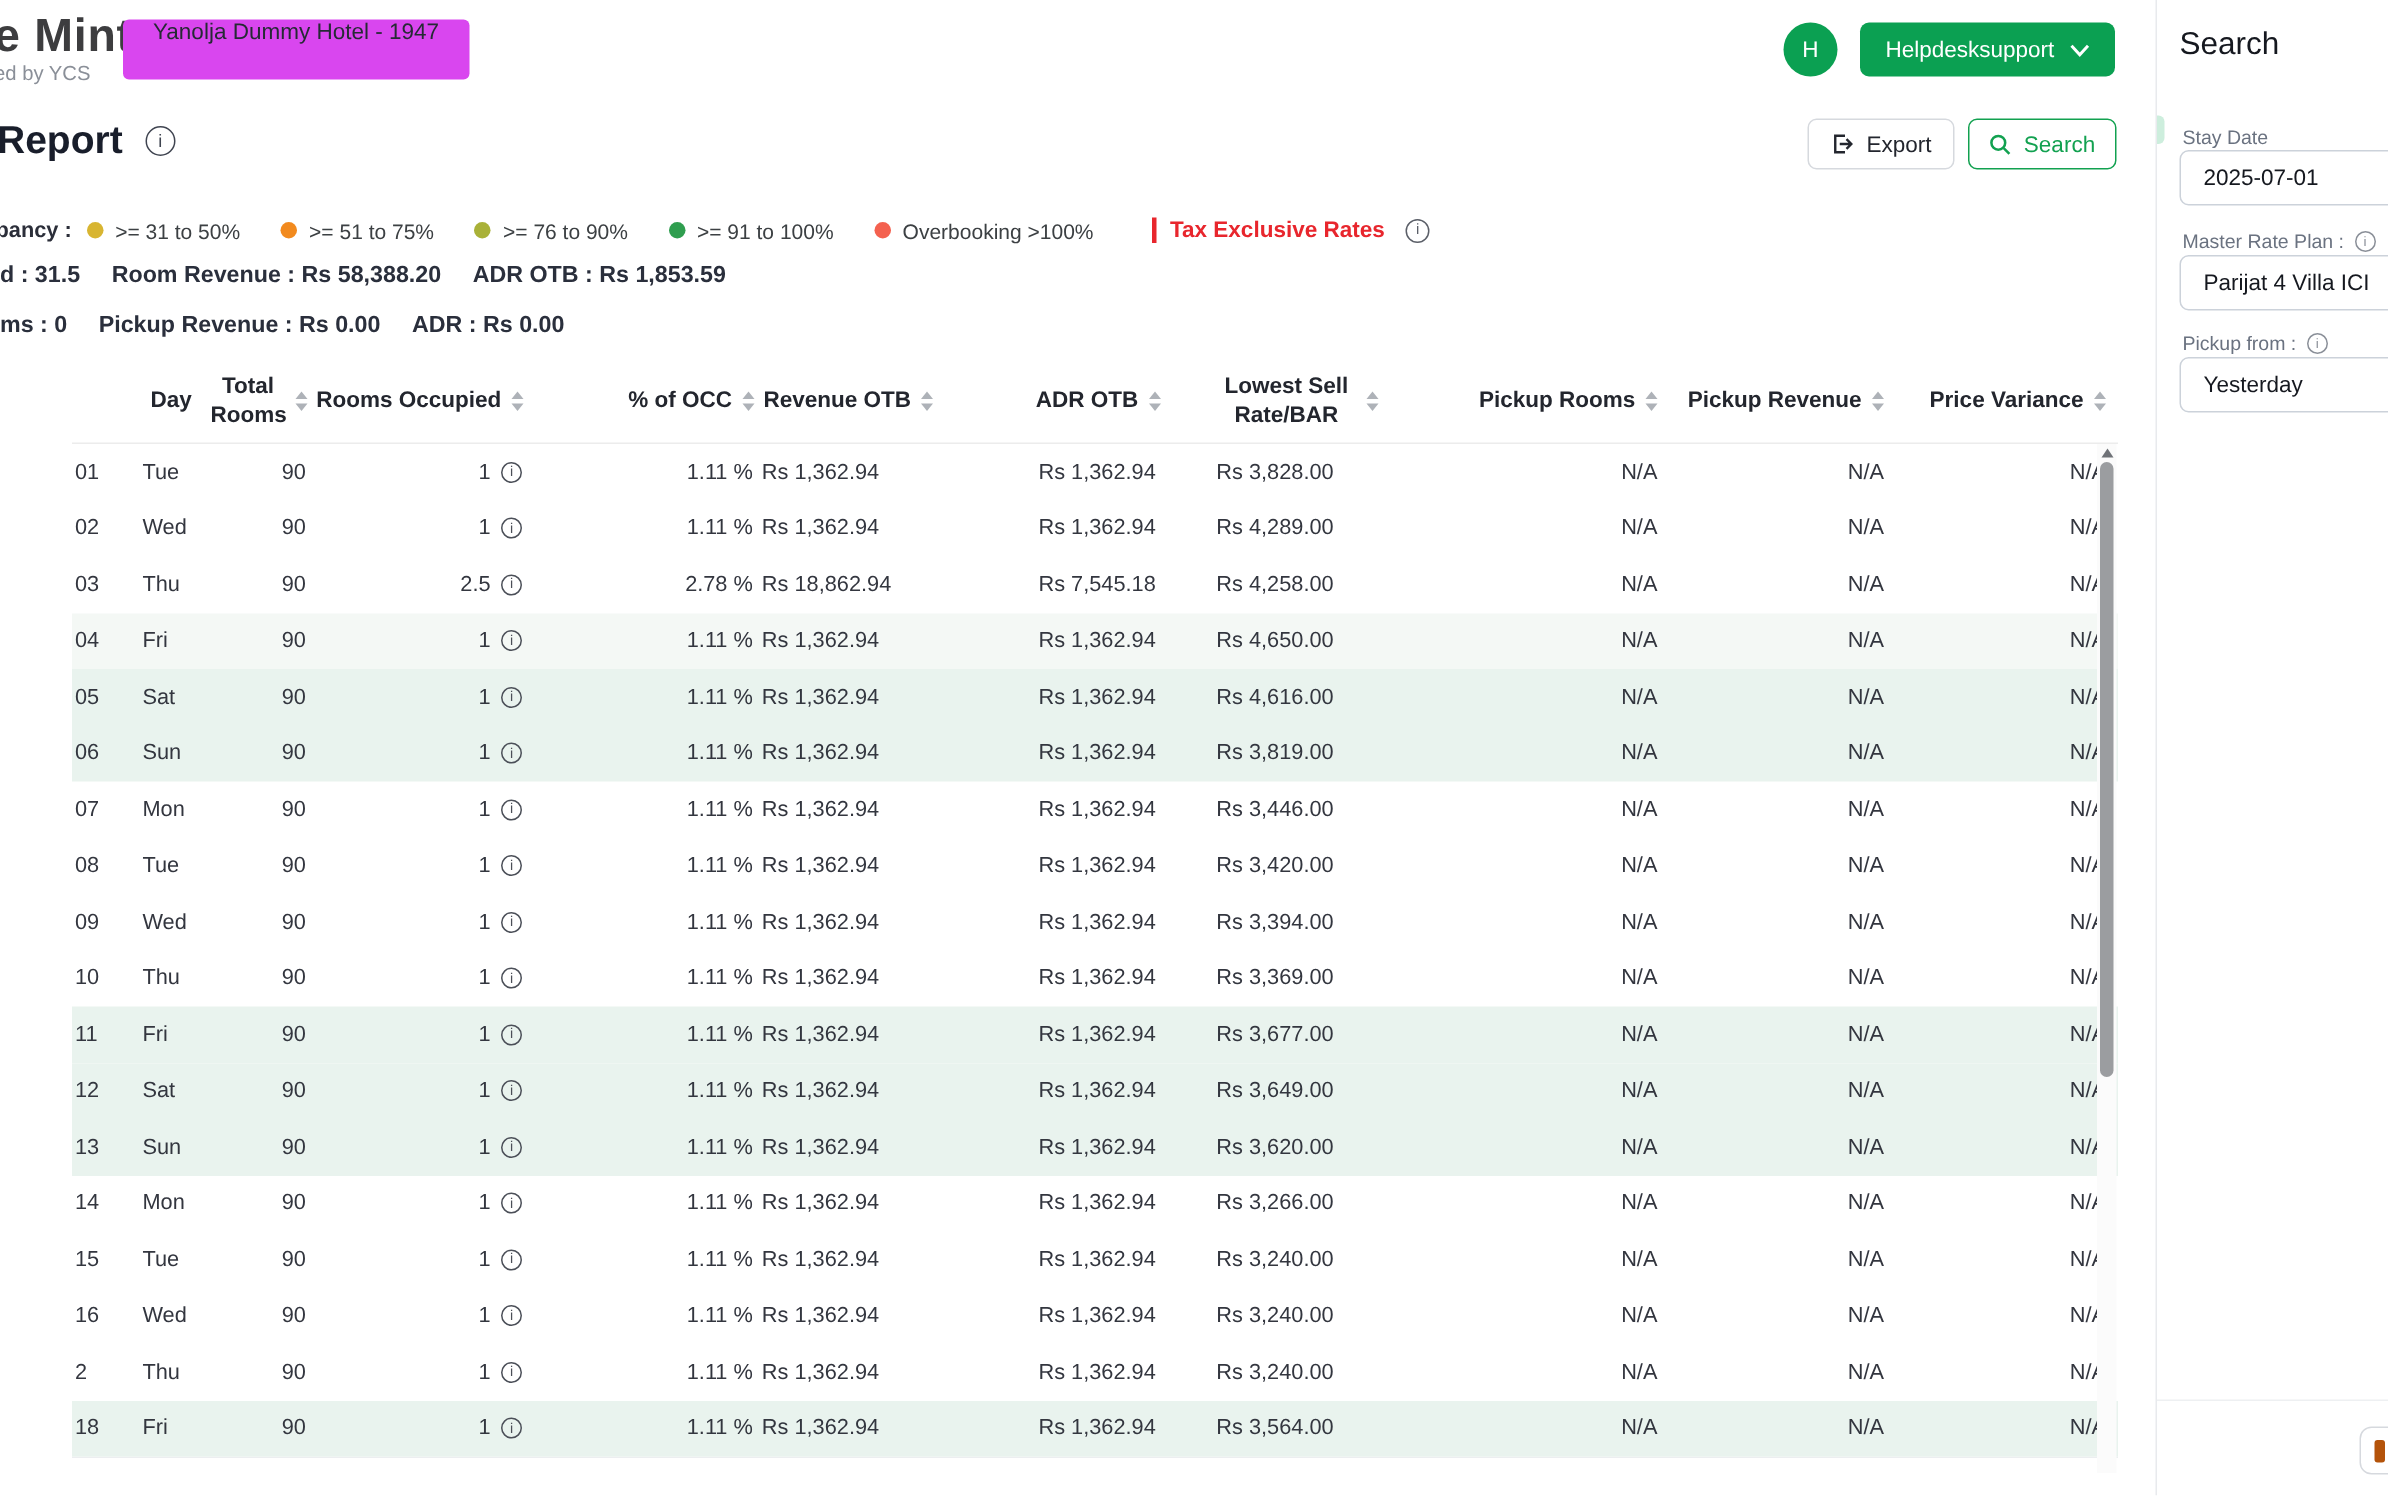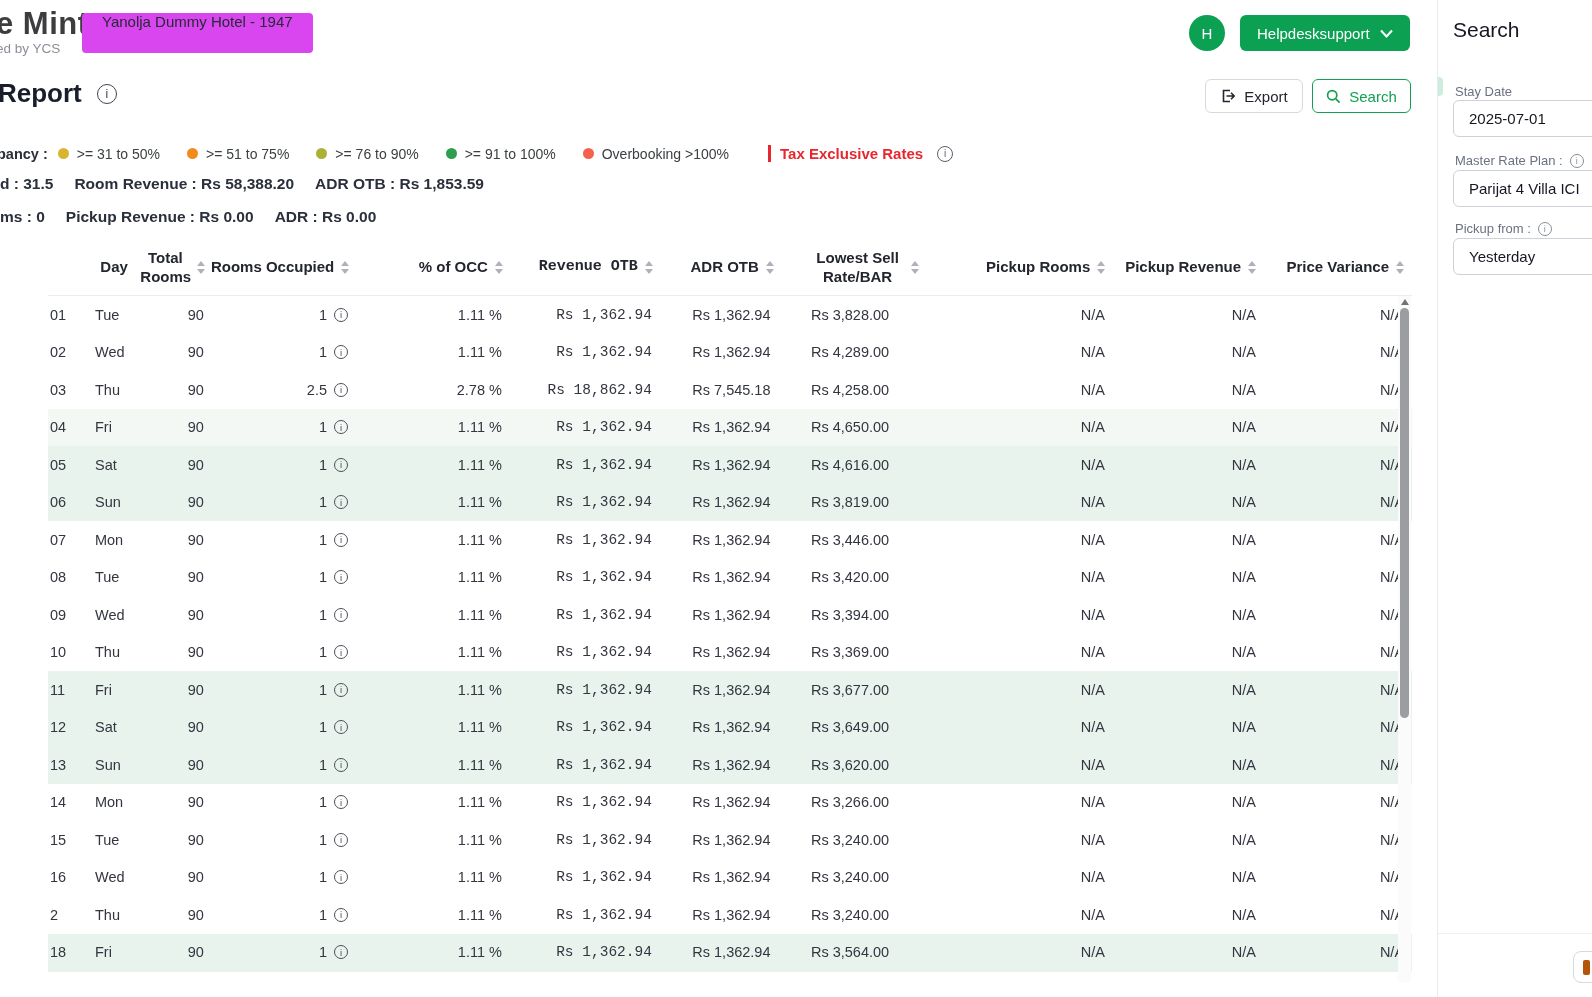--- a/index.html
+++ b/index.html
@@ -46,21 +46,21 @@
   .tr.weekend { background:#e9f3ee; }
   .tr.weekend-light { background:#f4f8f5; }
   .tbody { border-bottom:1px solid #eceef0; }
   .td { display:flex; align-items:center; }
 
   .c-date { width:40px;  padding-left:2px; }
   .c-day  { width:56px;  padding-left:8px; }
   .c-total{ width:68px;  justify-content:flex-end; padding-right:4px; }
   .c-occ  { width:150px; justify-content:flex-end; padding-right:6px; }
   .c-pct  { width:158px; justify-content:flex-end; padding-right:6px; }
-  .c-rev  { width:156px; justify-content:flex-end; padding-right:8px;font-family:Liberation Mono, monospace; }
+  .c-rev  { width:156px; justify-content:flex-start; padding-right:8px; }
   .c-adr  { width:155px; justify-content:center; padding-right:8px; }
   .c-low  { width:155px; padding-right:8px; }
   .c-pr   { width:155px; justify-content:flex-end; padding-right:8px; }
   .c-pv   { width:155px; justify-content:flex-end; padding-right:8px; }
   .c-var  { width:152px; justify-content:flex-end; padding-right:8px; }
   .th.c-day { justify-content:center; padding-left:0; }
   .th .lbl-narrow { max-width:50px; }
   .th .lbl-low { max-width:92px; }
 
   .sort { display:inline-flex; flex-direction:column; gap:2.5px; margin-left:7px; }

